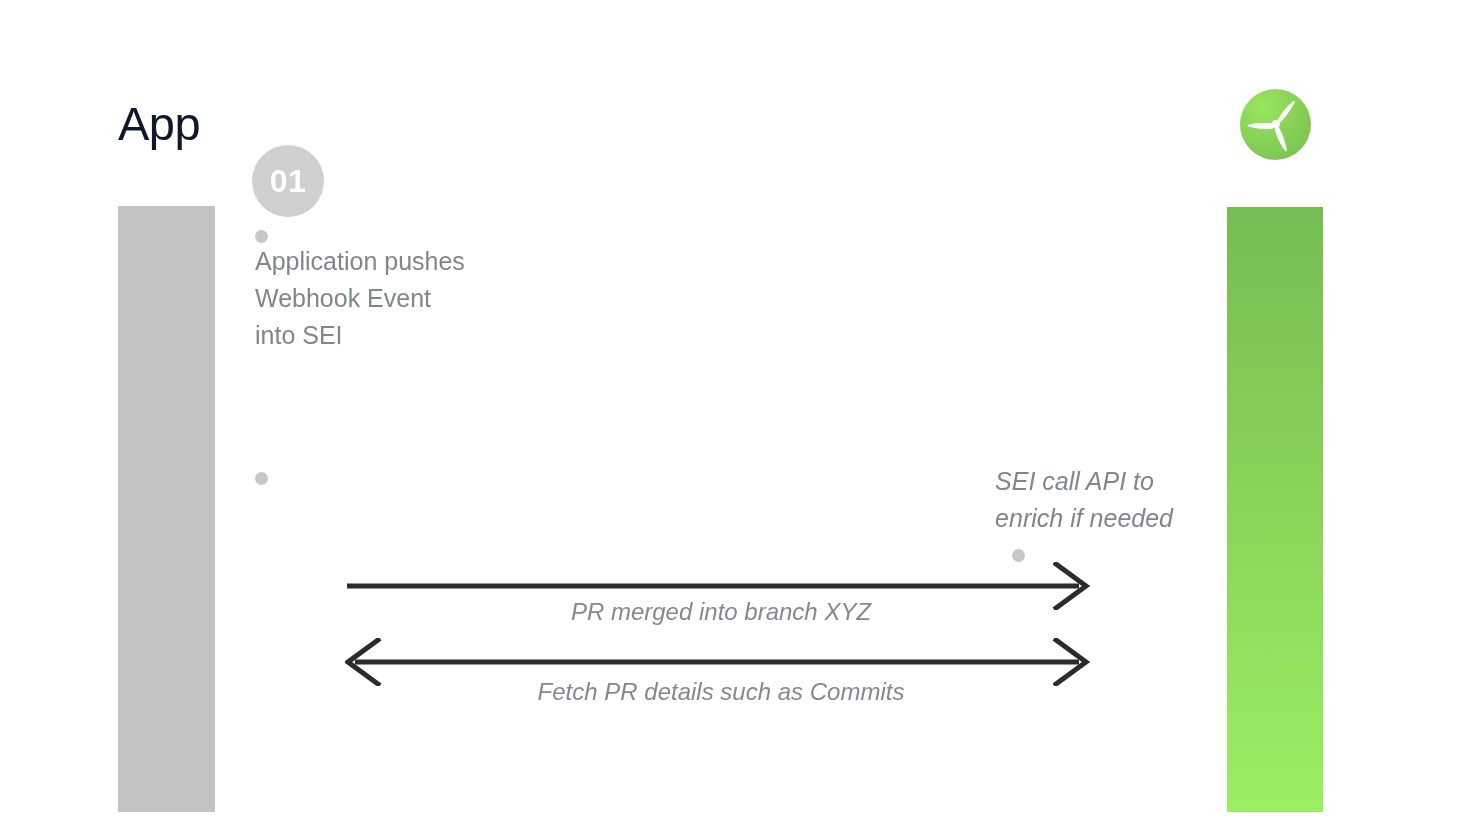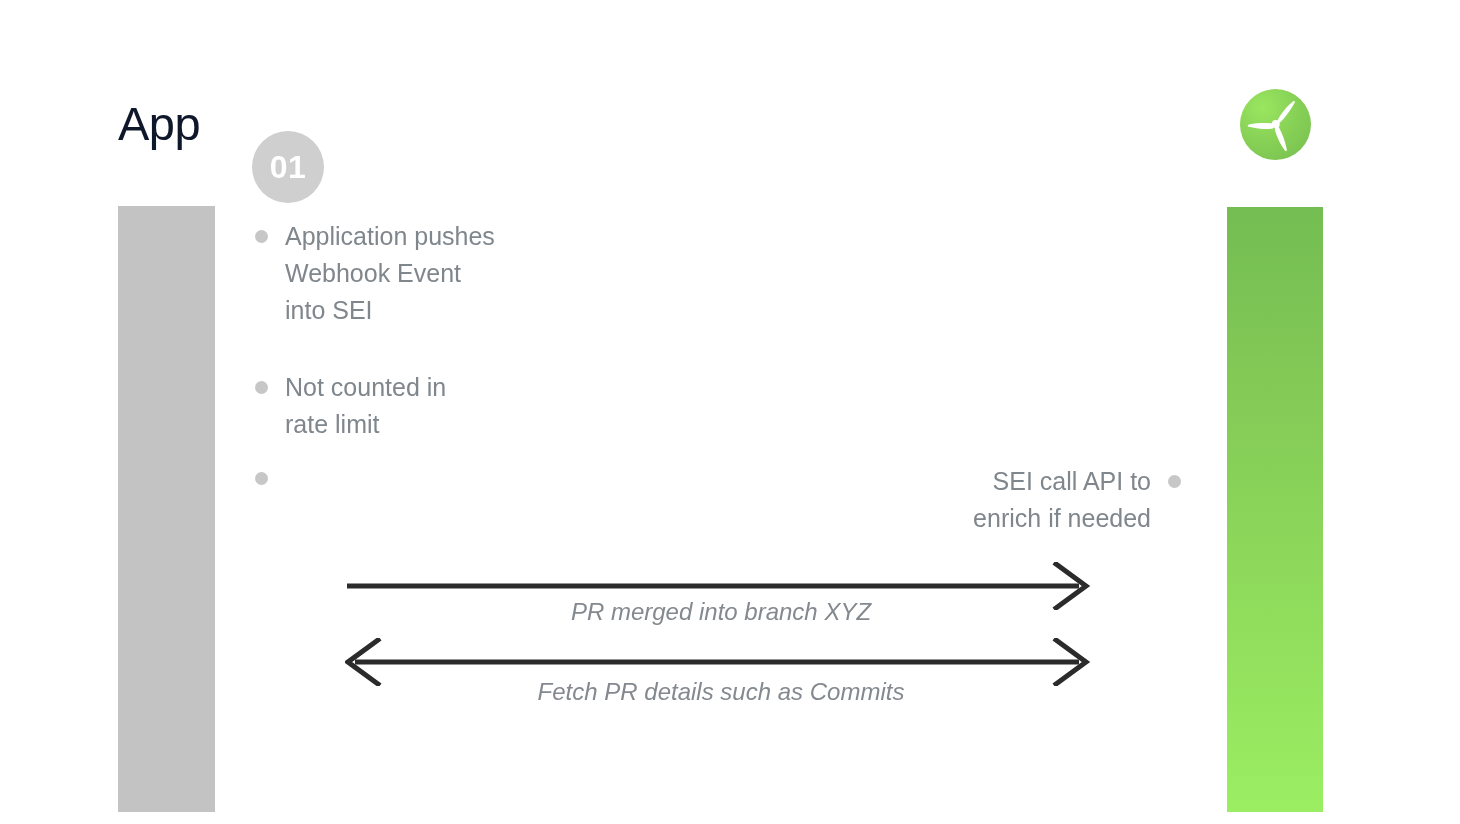--- a/index.html
+++ b/index.html
@@ -75,41 +75,42 @@
     border-radius: 50%;
     background: #cfcfcf;
     color: #ffffff;
     font-size: 32px;
     font-weight: 700;
     display: flex;
     align-items: center;
     justify-content: center;
     letter-spacing: 0.5px;
   }
-  .step-badge.s1 { left: 252px; top: 131px; }
+  .step-badge.s1 { left: 252px; top: 145px; }
   .step-badge.s2 { left: 1079px; top: 375px; }
 
   
   .bullet-block {
     position: absolute;
     color: #7f868c;
     font-size: 25px;
     line-height: 37px;
   }
   .bullet-block.left  { left: 255px; }
-  .bullet-block.right { right: 279px; text-align: right; }
+  .bullet-block.right { right: 287px; text-align: left; font-style: italic; }
 
   .bullet-block.b1 { top: 218px; }
   .bullet-block.b2 { top: 369px; }
   .bullet-block.b3 { top: 460px; }
   .bullet-block.b4 { top: 463px; }
 
   .bullet-row {
     display: flex;
     align-items: flex-start;
+    flex-direction: column;
   }
   .bullet-block.right .bullet-row { justify-content: flex-end; }
 
   .bullet-dot {
     flex: 0 0 auto;
     width: 13px;
     height: 13px;
     border-radius: 50%;
     background: #c7c7c7;
     margin-top: 12px;
@@ -157,27 +158,20 @@
 
   <div class="bullet-block left b1">
     <div class="bullet-row">
       <span class="bullet-dot"></span>
       <span class="bullet-text">Application pushes
 Webhook Event
 into SEI</span>
     </div>
   </div>
 
-  <div class="bullet-block left b2">
-    <div class="bullet-row">
-      <span class="bullet-dot"></span>
-      <span class="bullet-text">Not counted in
-rate limit</span>
-    </div>
-  </div>
 
   <div class="bullet-block left b3">
     <div class="bullet-row">
       <span class="bullet-dot"></span>
     </div>
   </div>
 
   <div class="brand-logo">
     <svg viewBox="0 0 100 100" aria-hidden="true">
       <g fill="#ffffff">

